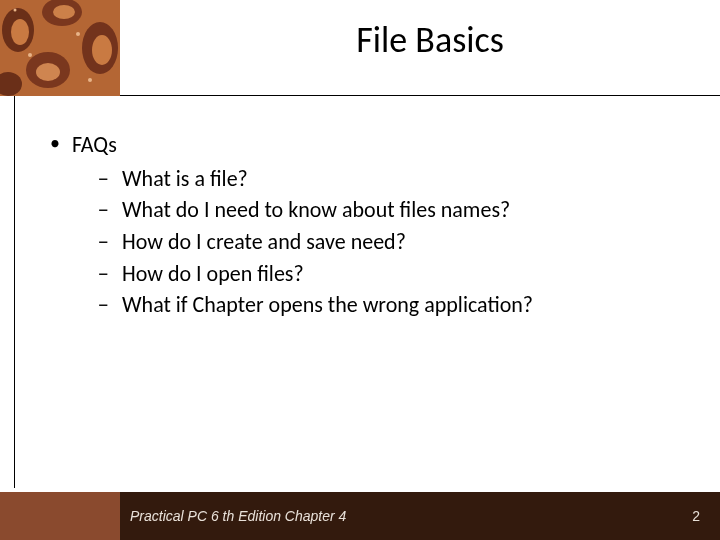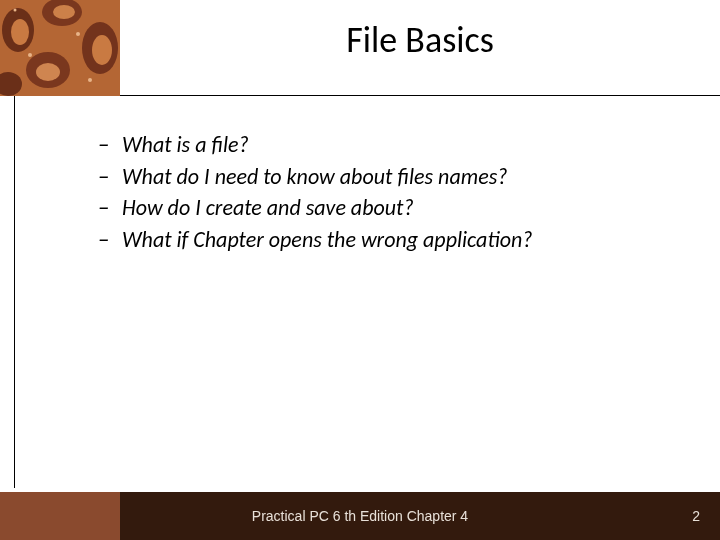--- a/index.html
+++ b/index.html
@@ -38,21 +38,21 @@
   .rule-down {
     position: absolute;
     left: 14px;
     top: 96px;
     width: 1px;
     height: 392px;
     background: #000;
   }
   .title {
     position: absolute;
-    left: 130px;
+    left: 140px;
     top: 18px;
     width: 580px;
     text-align: center;
     font-size: 36px;
     color: #000;
     font-weight: 400;
   }
   .body {
     position: absolute;
     left: 50px;
@@ -71,21 +71,20 @@
     content: "•";
     position: absolute;
     left: 0;
     top: 0;
     font-size: 20px;
   }
   .lvl2 {
     margin: 0 0 2px 0;
     padding-left: 72px;
     position: relative;
-    font-style: italic;
   }
   .lvl2::before {
     content: "−";
     position: absolute;
     left: 48px;
     top: 0;
   }
   .footer {
     position: absolute;
     left: 0;
@@ -102,24 +101,25 @@
     height: 48px;
     background: #8a4a2e;
   }
   .footer-text {
     position: absolute;
     left: 130px;
     bottom: 0;
     width: 460px;
     height: 48px;
     line-height: 48px;
-    text-align: center;
+    text-align: left;
     color: #e8e0d8;
     font-family: Arial, sans-serif;
     font-size: 14px;
+    font-style: italic;
   }
   .page-number {
     position: absolute;
     right: 20px;
     bottom: 0;
     height: 48px;
     line-height: 48px;
     color: #e8e0d8;
     font-family: Arial, sans-serif;
     font-size: 14px;
@@ -149,23 +149,25 @@
       <circle cx="15" cy="10" r="1.5" fill="#e8b488"></circle>
     </svg>
   </div>
 
   <div class="rule-right"></div>
   <div class="rule-down"></div>
 
   <div class="title">File Basics</div>
 
   <div class="body">
+    <div class="lvl1">FAQs</div>
     <div class="lvl2">What is a file?</div>
     <div class="lvl2">What do I need to know about files names?</div>
-    <div class="lvl2">How do I create and save about?</div>
+    <div class="lvl2">How do I create and save need?</div>
+    <div class="lvl2">How do I open files?</div>
     <div class="lvl2">What if Chapter opens the wrong application?</div>
   </div>
 
   <div class="footer">
     <div class="footer-swatch"></div>
     <div class="footer-text">Practical PC 6 th Edition Chapter 4</div>
     <div class="page-number">2</div>
   </div>
 
 </div>

